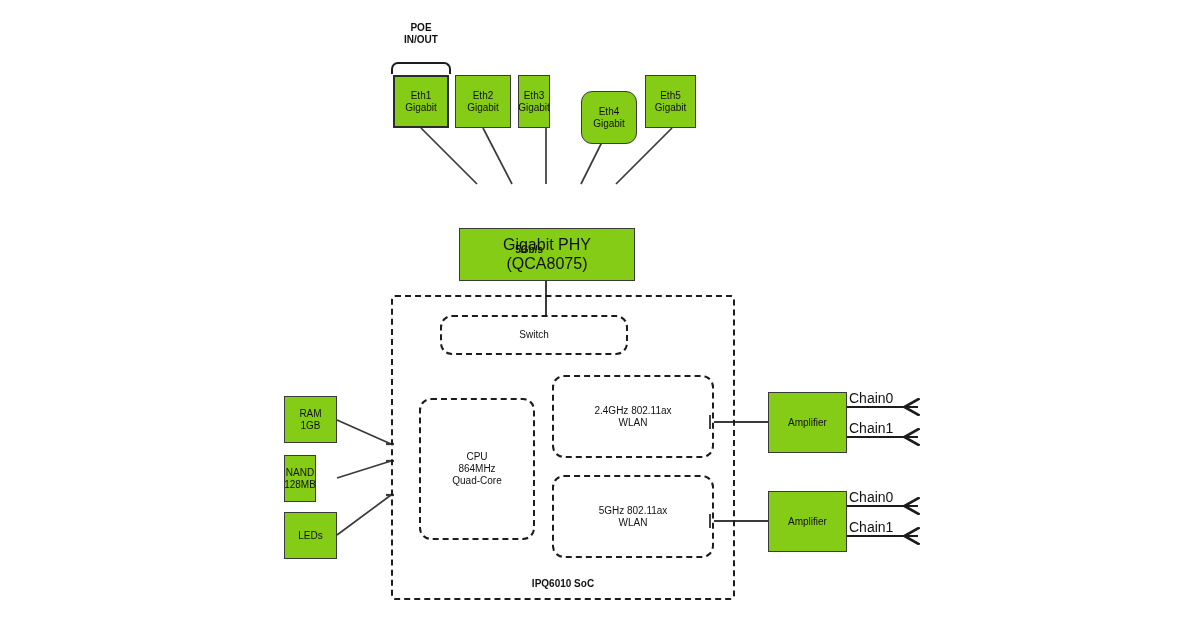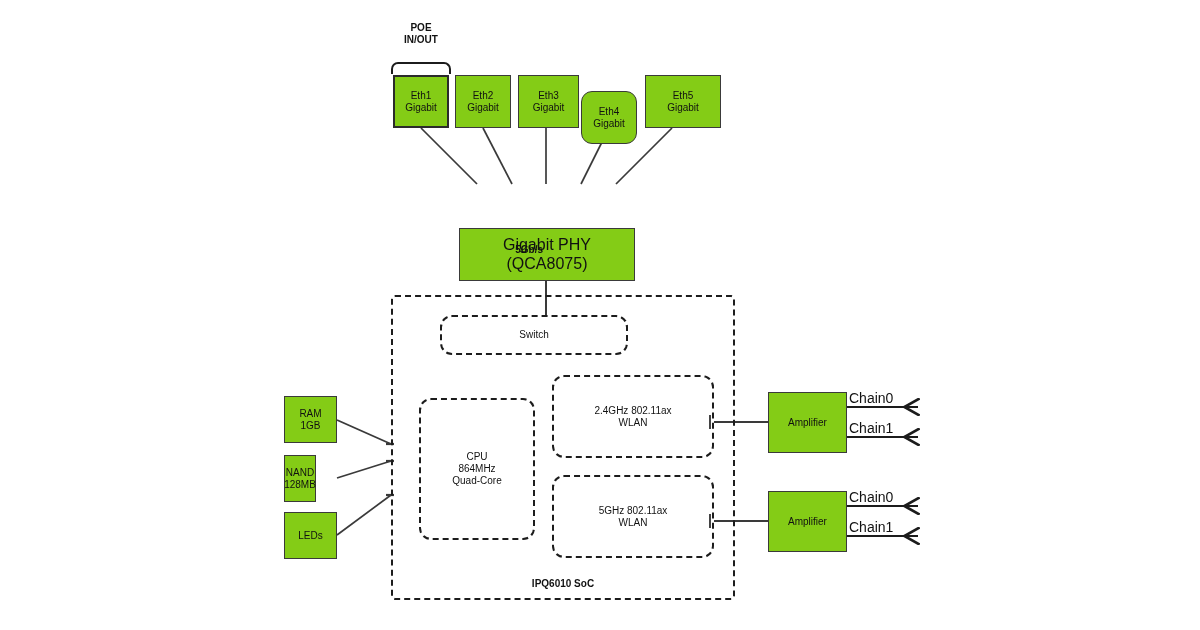--- a/index.html
+++ b/index.html
@@ -127,25 +127,25 @@
   </svg>
 
   <div class="lbl f15 bold" style="left:385px; top:22px; width:72px;">POE
 IN/OUT</div>
   <div class="bracket" style="left:391px; top:62px; width:60px;"></div>
 
   <div class="node solid thick f15" style="left:393px; top:75px; width:56px; height:53px;">Eth1
 Gigabit</div>
   <div class="node solid f15" style="left:455px; top:75px; width:56px; height:53px;">Eth2
 Gigabit</div>
-  <div class="node solid f15" style="left:518px; top:75px; width:61px; height:53px;">Eth3
+  <div class="node solid f15" style="left:518px; top:75px; width:32px; height:53px;">Eth3
 Gigabit</div>
   <div class="node solid f15" style="left:581px; top:91px; width:56px; height:53px;border-radius:11px;">Eth4
 Gigabit</div>
-  <div class="node solid f15" style="left:645px; top:75px; width:76px; height:53px;">Eth5
+  <div class="node solid f15" style="left:645px; top:75px; width:51px; height:53px;">Eth5
 Gigabit</div>
 
   <div class="node solid f16" style="left:459px; top:184px; width:176px; height:53px;margin-top:44px;">Gigabit PHY
 (QCA8075)</div>
 
   <div class="lbl f15 bold" style="left:497px; top:244px; width:46px; text-align:right;">5Gb/s</div>
 
   <div class="node dashed soc f15 bold" style="left:391px; top:295px; width:344px; height:305px;">IPQ6010 SoC</div>
 
   <div class="node dashed f15" style="left:440px; top:315px; width:188px; height:40px;">Switch</div>

